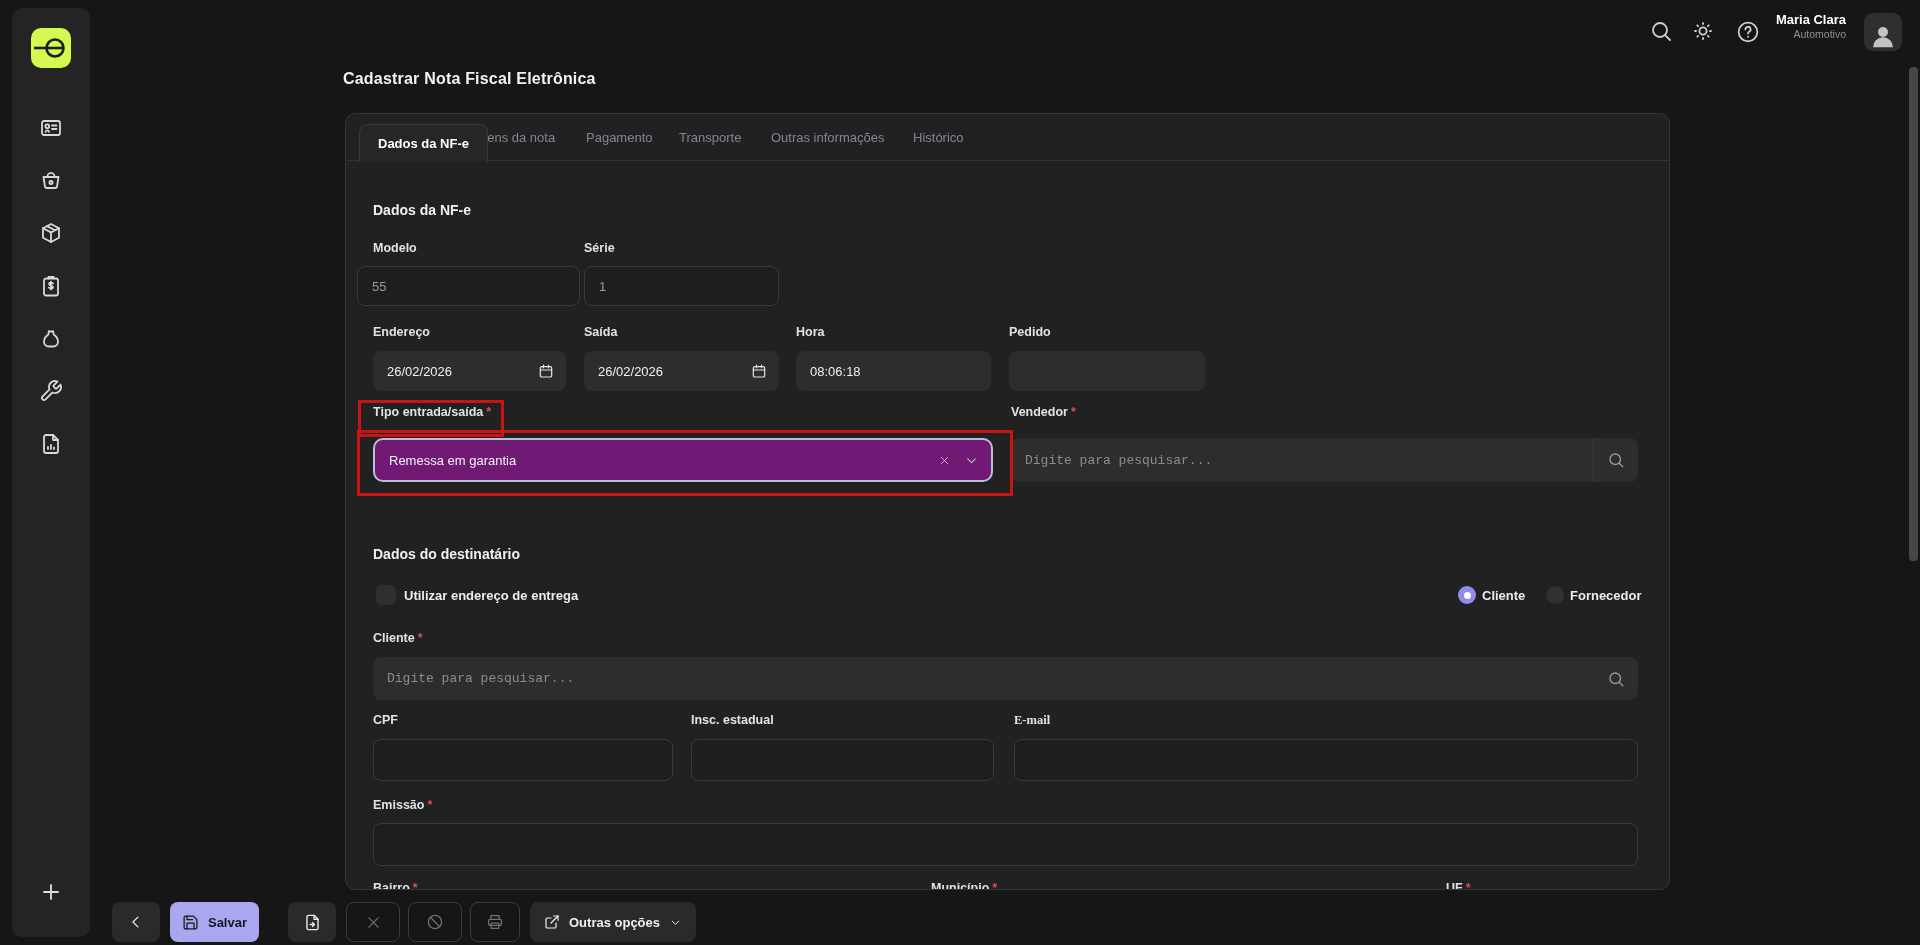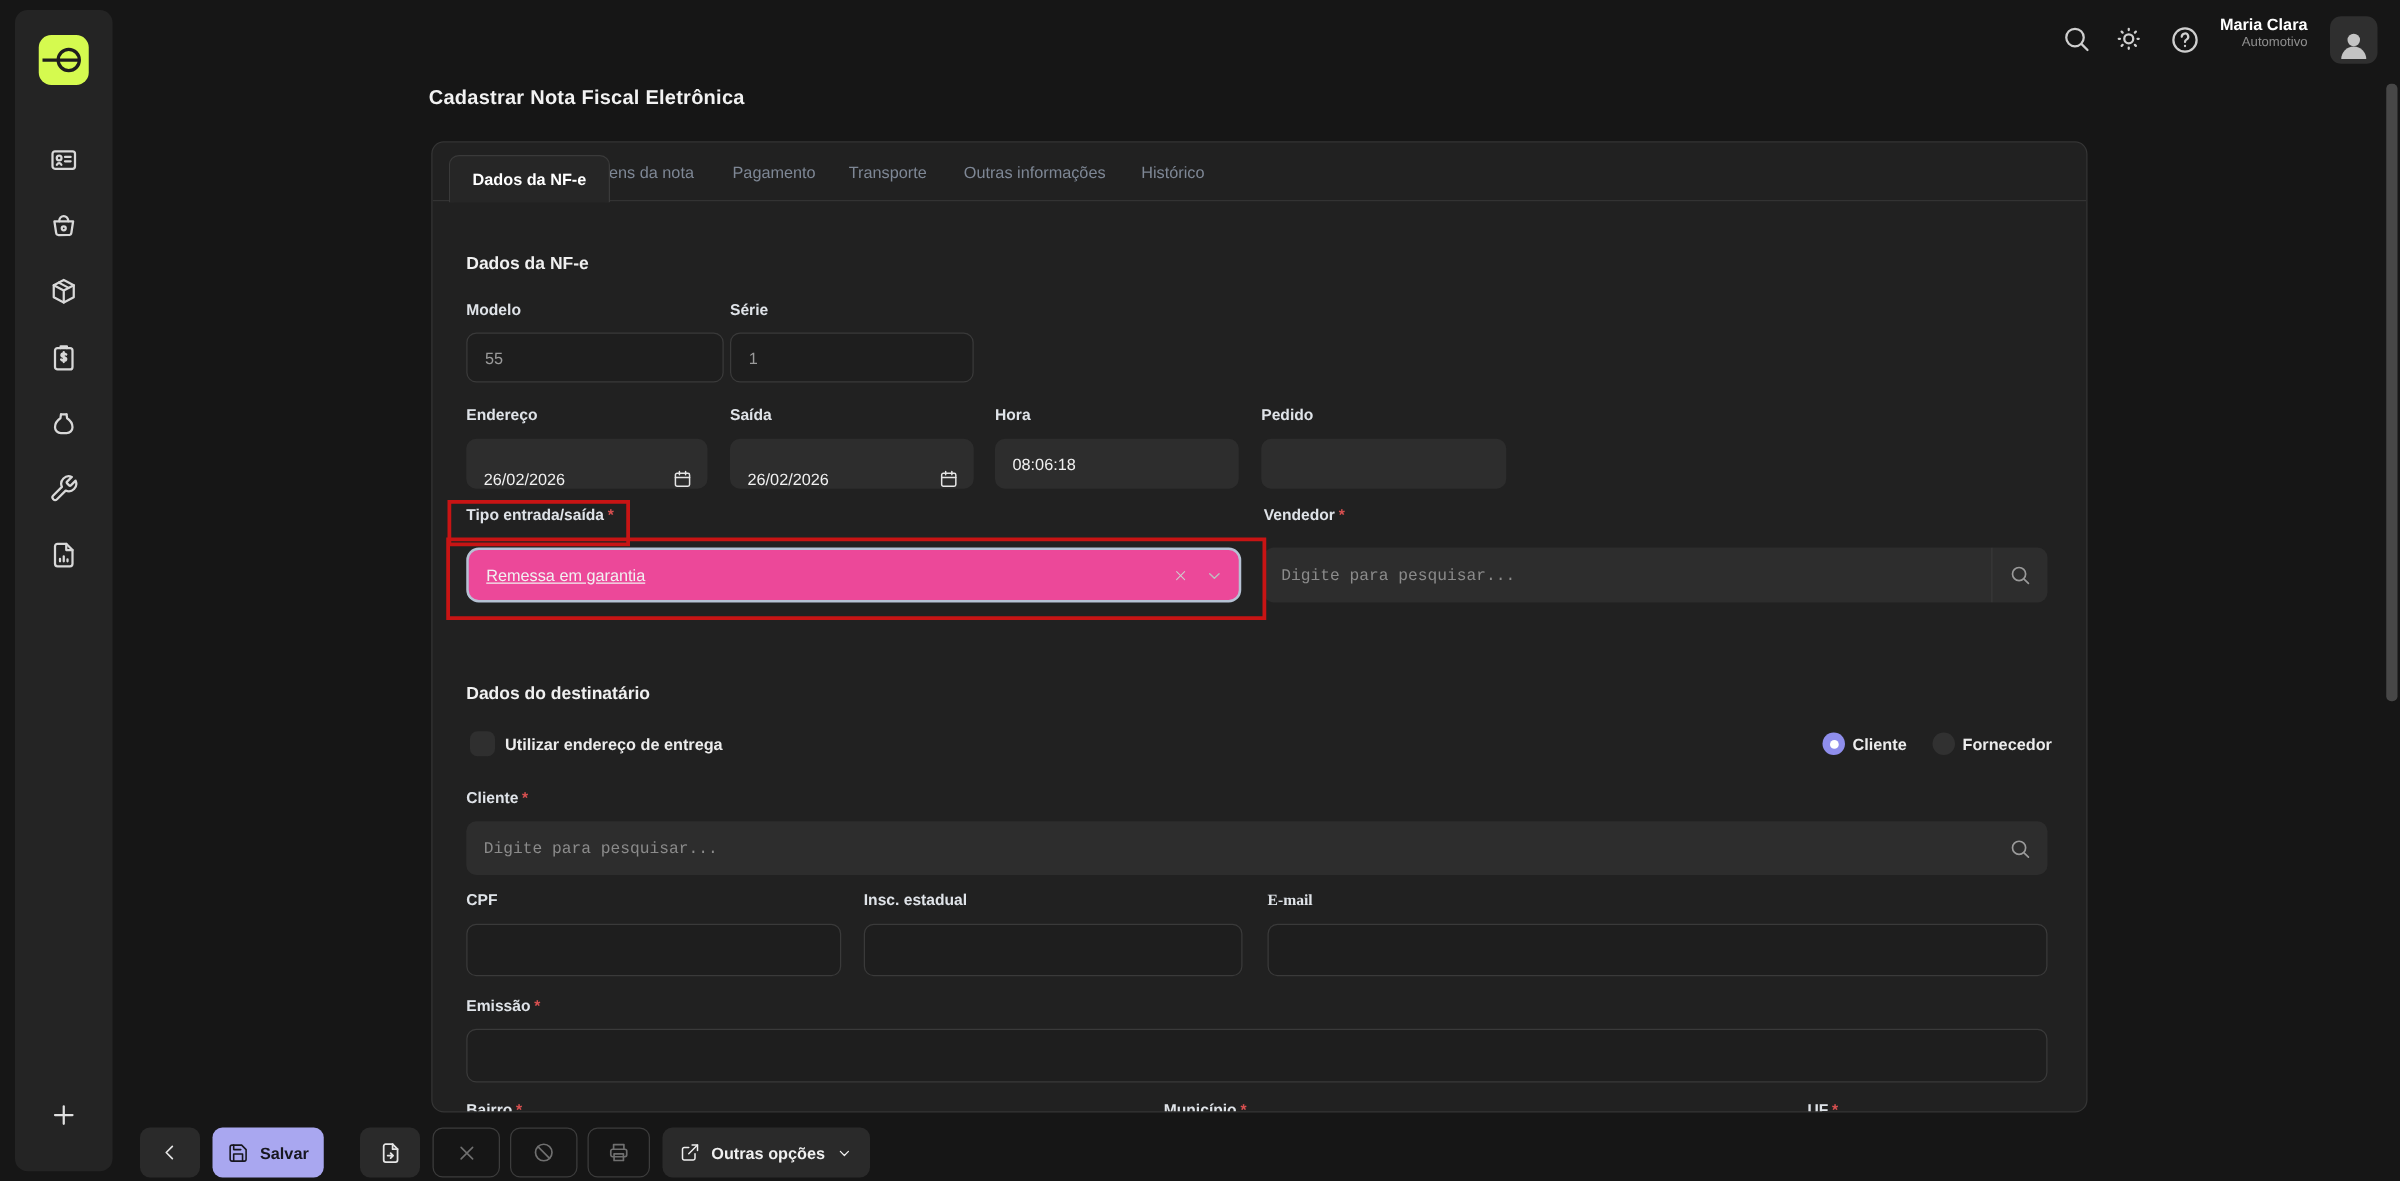--- a/index.html
+++ b/index.html
@@ -36,33 +36,33 @@
 
   .sec-heading{font-size:14px;font-weight:700;color:#f0f0f0;}
   .field-label{font-size:12.5px;font-weight:700;color:#dfe3e8;white-space:nowrap;}
   .req{color:#d95050;margin-left:3px;font-weight:700;}
 
   .tinput{position:absolute;background:#2d2d2d;border:none;outline:none;border-radius:8px;color:#f0f0f0;
           font-size:13px;padding:0 14px;box-sizing:border-box;font-family:"Liberation Sans",sans-serif;}
   .tinput::placeholder{color:#8b8b8b;}
   .tinput.dark{background:#1e1e1e;border:1px solid #3a3a3a;color:#9a9a9a;}
 
-  .datebox{background:#2d2d2d;border-radius:8px;display:flex;align-items:flex-end;justify-content:space-between;
+  .datebox{background:#2d2d2d;border-radius:8px;display:flex;align-items:center;justify-content:space-between;
            padding:0 12px 0 14px;box-sizing:border-box;font-size:13px;color:#f0f0f0;cursor:text;}
   .datebox .cal{color:#e6e6e6;}
 
   .searchwrap{background:#2d2d2d;border-radius:8px;display:flex;align-items:stretch;overflow:hidden;}
   .searchwrap input{flex:1;background:transparent;border:none;outline:none;color:#3b82f6;font-size:13px;
                     padding:0 14px;font-family:Liberation Mono, monospace;}
   .searchwrap input::placeholder{color:#8b8b8b;}
   .search-ic-zone{width:44px;display:flex;align-items:center;justify-content:center;color:#9a9a9a;
                   border-left:1px solid #383838;cursor:pointer;}
 
-  .selectbox{background:#ec4899;border:2px solid #b6c2d4;border-radius:10px;display:flex;align-items:center;
-             box-sizing:border-box;font-size:13px;color:#f2f2f2;padding:0 12px 0 14px;cursor:pointer;text-decoration:underline;}
+  .selectbox{background:#701a75;border:2px solid #b6c2d4;border-radius:10px;display:flex;align-items:center;
+             box-sizing:border-box;font-size:13px;color:#f2f2f2;padding:0 12px 0 14px;cursor:pointer;}
   .selectbox .grow{flex:1;}
   .sel-clear{color:#cfcfcf;margin-right:14px;cursor:pointer;}
   .sel-chev{color:#bfbfbf;cursor:pointer;}
 
   .annot{position:absolute;border:3px solid #c81414;background:transparent;pointer-events:none;z-index:5;}
 
   .checkbox{width:20px;height:20px;border-radius:6px;background:#2f2f2f;cursor:pointer;}
   .radio{width:18px;height:18px;border-radius:50%;cursor:pointer;display:flex;align-items:center;justify-content:center;}
   .radio.sel{background:#8f8eec;}
   .radio.unsel{background:#313131;}
@@ -189,21 +189,21 @@
       <span class="tab" style="left:333px;">Transporte</span>
       <span class="tab" style="left:425px;">Outras informações</span>
       <span class="tab" style="left:567px;">Histórico</span>
     </div>
     <div class="abs tab-active">Dados da NF-e</div>
 
     <div class="abs sec-heading" style="left:27px;top:88px;">Dados da NF-e</div>
 
     <div class="abs field-label" style="left:27px;top:127px;"><span>Modelo</span></div>
     <div class="abs field-label" style="left:238px;top:127px;"><span>Série</span></div>
-    <input class="tinput dark" style="left: 27px; top: 152px; width: 206px; height: 40px;" value="55">
+    <input class="tinput dark" style="left: 11px; top: 152px; width: 223px; height: 40px;" value="55">
     <input class="tinput dark" style="left: 238px; top: 152px; width: 195px; height: 40px;" value="1">
 
     <div class="abs field-label" style="left:27px;top:211px;"><span>Endereço</span></div>
     <div class="abs field-label" style="left:238px;top:211px;"><span>Saída</span></div>
     <div class="abs field-label" style="left:450px;top:211px;"><span>Hora</span></div>
     <div class="abs field-label" style="left:663px;top:211px;"><span>Pedido</span></div>
 
     <div class="abs datebox" style="left:27px;top:237px;width:193px;height:40px;">
       <span>26/02/2026</span>
       <span class="cal">

